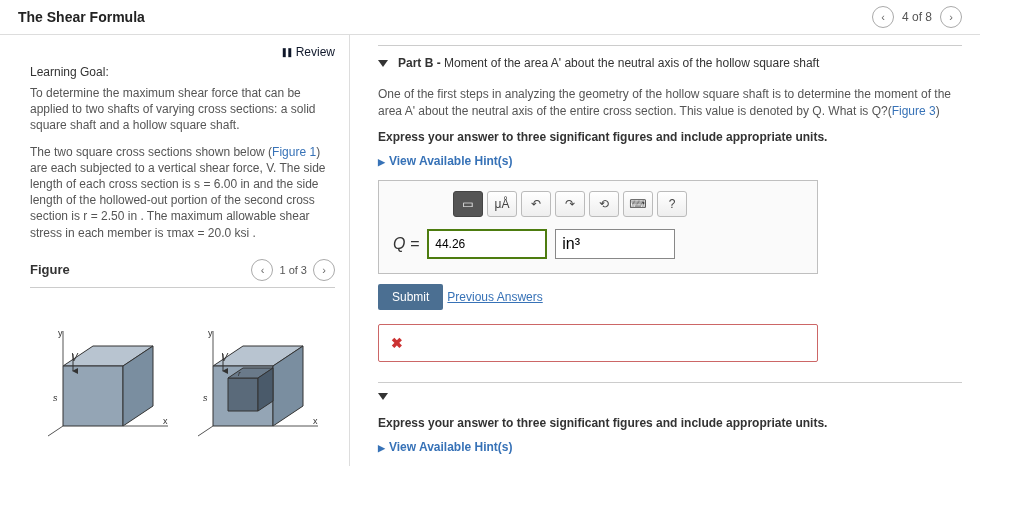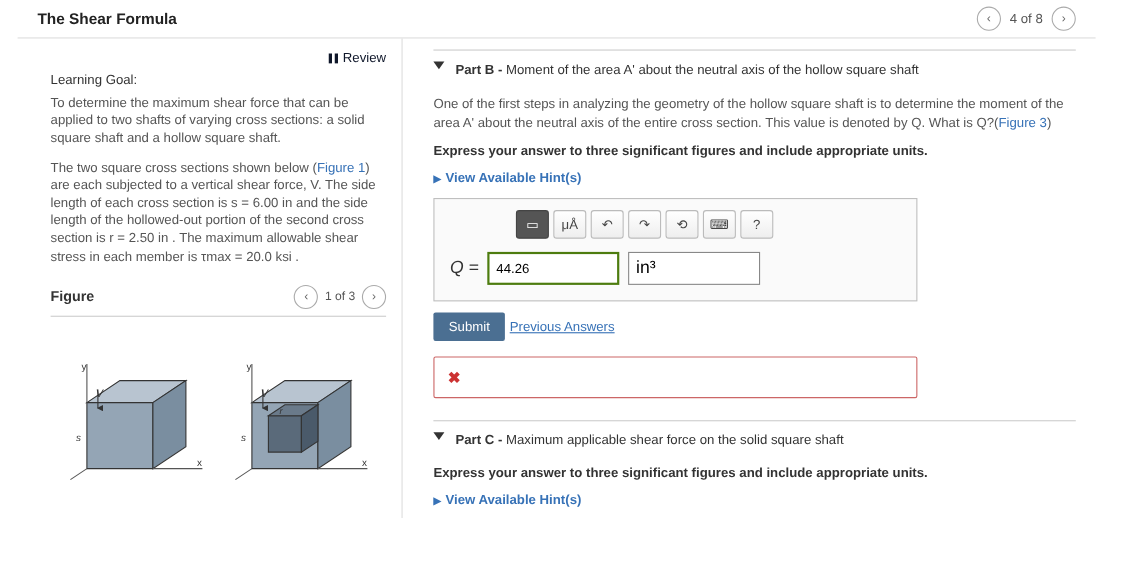--- a/index.html
+++ b/index.html
@@ -1,36 +1,36 @@
 <!DOCTYPE html>
 <html><head>
 <meta charset="utf-8">
 <style>
   * { box-sizing: border-box; margin: 0; padding: 0; font-family: Arial, Helvetica, sans-serif; }
   body { background: #fff; color: #333; font-size: 12px; }
-  .container { width: 980px; margin-left: 16px; }
+  .container { width: 980px; }
   .header { display: flex; justify-content: space-between; align-items: center; padding: 6px 18px; border-bottom: 1px solid #ddd; }
   .header h1 { font-size: 14px; font-weight: bold; color: #222; }
   .pager { display: flex; align-items: center; gap: 8px; font-size: 12px; color: #555; }
   .circle-btn { width: 22px; height: 22px; border: 1px solid #aaa; border-radius: 50%; display: flex; align-items: center; justify-content: center; cursor: pointer; background: #fff; color: #666; font-size: 11px; }
   .body { display: flex; }
   .left { width: 350px; padding: 10px 14px 10px 30px; border-right: 1px solid #ddd; }
   .right { flex: 1; padding: 10px 18px 0 28px; }
   .review-link { text-align: right; color: #0f172a; font-size: 12px; margin-bottom: 6px; cursor: pointer; }
   .review-link::before { content: "❚❚"; letter-spacing: -2px; margin-right: 4px; font-size: 9px; vertical-align: 1px; }
   .lg-title { font-weight: normal; font-size: 12px; margin-bottom: 6px; }
   .lg-text { font-size: 12px; color: #555; line-height: 1.35; margin-bottom: 10px; }
   .blue-link { color: #3772b7; cursor: pointer; }
   .figure-head { display: flex; justify-content: space-between; align-items: center; margin-top: 18px; margin-bottom: 6px; }
   .figure-head h2 { font-size: 13px; font-weight: bold; }
   .fig-pager { display: flex; align-items: center; gap: 6px; font-size: 11px; color: #555; }
   .hr { border: none; border-top: 1px solid #ccc; margin: 4px 0 16px 0; }
   .figure-area { display: flex; gap: 20px; justify-content: center; padding-top: 12px; }
   .cube-svg { width: 130px; height: 140px; }
-  .part-header { display: flex; gap: 10px; font-size: 12px; padding: 6px 0; }
+  .part-header { display: flex; align-items: center; gap: 10px; font-size: 12px; padding: 6px 0; }
   .triangle-down { width: 0; height: 0; border-left: 5px solid transparent; border-right: 5px solid transparent; border-top: 7px solid #333; cursor: pointer; }
   .part-header strong { font-weight: bold; }
   .part-box { border-top: 1px solid #ccc; padding-top: 4px; margin-bottom: 10px; }
   .desc { font-size: 12px; color: #555; line-height: 1.4; margin: 10px 0; }
   .bold-line { font-weight: bold; font-size: 12px; margin: 10px 0; }
   .hint-link { color: #3772b7; font-weight: bold; font-size: 12px; cursor: pointer; }
   .hint-link::before { content: "▶"; font-size: 9px; margin-right: 4px; }
   .answer-area { border: 1px solid #bfbfbf; background: #fafafa; margin-top: 12px; padding: 0; width: 440px; }
   .toolbar { display: flex; align-items: center; gap: 4px; padding: 10px 14px 6px 74px; }
   .tb-btn { width: 30px; height: 26px; border: 1px solid #bbb; background: linear-gradient(#fff,#eee); border-radius: 3px; display: flex; align-items: center; justify-content: center; cursor: pointer; font-size: 12px; color: #444; }
@@ -152,21 +152,20 @@
         </div>
 
         <div class="feedback">
           <span class="x">✖</span>
         </div>
       </div>
 
       <div class="part-box" style="margin-top:20px">
         <div class="part-header">
           <div class="triangle-down"></div>
-          <span><strong>Part C -</strong> <span>Maximum applicable shear force on the solid square shaft</span></span>
         </div>
         <div class="bold-line">Express your answer to three significant figures and include appropriate units.</div>
         <div class="hint-link">View Available Hint(s)</div>
       </div>
 
     </div>
   </div>
 </div>
 
 </body></html>

